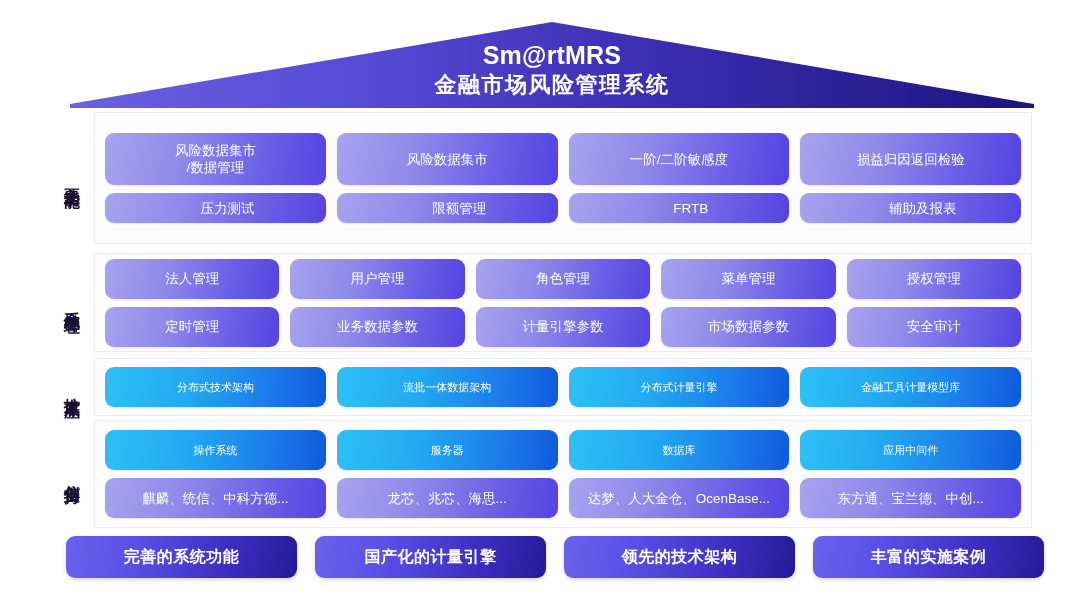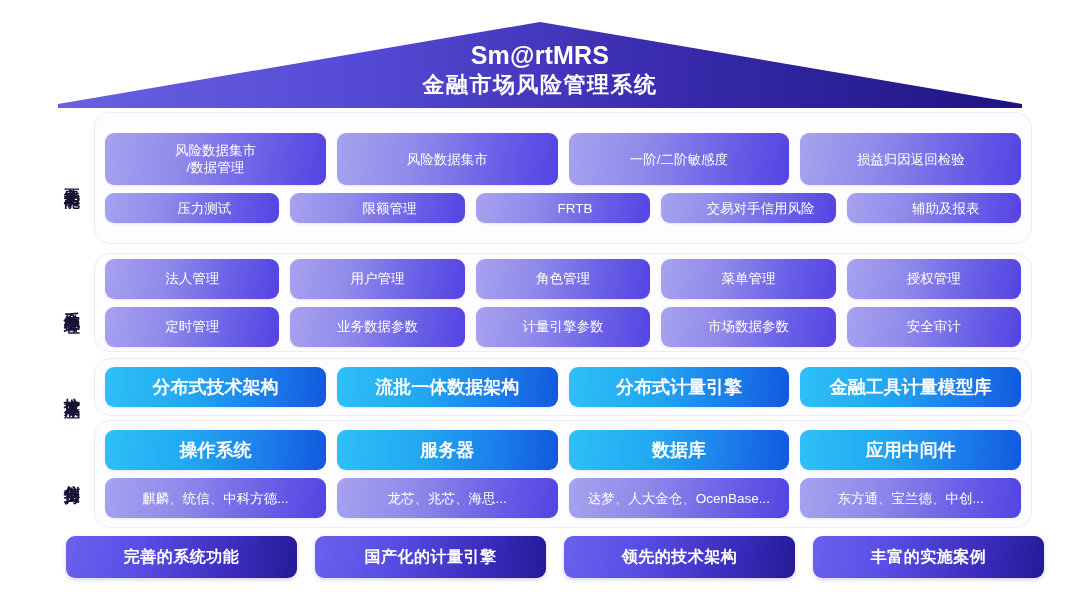--- a/index.html
+++ b/index.html
@@ -5,21 +5,21 @@
   * { box-sizing: border-box; margin: 0; padding: 0; }
   html, body {
     width: 1080px; height: 604px;
     background: #ffffff;
     font-family: "Liberation Sans", "DejaVu Sans", sans-serif;
     overflow: hidden;
   }
   #page { position: relative; width: 1080px; height: 604px; background:#fff; }
 
   
-  .roof-wrap { position:absolute; left:0; top:0; width:997px; height:108px; }
+  .roof-wrap { position:absolute; left:12px; top:0; width:997px; height:108px; }
   .roof-wrap svg { display:block; width:1080px; height:108px; }
   .roof-text {
     position:absolute; left:0; top:40px; width:1080px;
     text-align:center; color:#ffffff; pointer-events:none;
   }
   .roof-title { font-size:25px; font-weight:bold; letter-spacing:0.2px; line-height:30px; }
   .roof-sub { font-size:22px; font-weight:bold; letter-spacing:1.5px; line-height:29px; }
 
   
   .body-area { position:absolute; left:0; top:108px; width:1080px; height:496px; }
@@ -35,21 +35,21 @@
     color:#171033; font-size:16px; font-weight:bold;
     letter-spacing:2px;
     writing-mode:vertical-rl; text-orientation:upright;
     line-height:18px;
     white-space:nowrap;
   }
   .panel {
     flex:1 1 auto; height:100%;
     background:#fdfdff;
     border:1px solid #ecebfa;
-    border-radius:16px;
+    border-radius:0;
     padding:9px 10px;
     display:flex; flex-direction:column; justify-content:center;
     gap:8px;
   }
   .row { display:flex; gap:11px; width:100%; }
   .card {
     flex:1 1 0; min-width:0;
     border-radius:9px;
     display:flex; align-items:center; justify-content:center;
     text-align:center;
@@ -59,21 +59,21 @@
     line-height:17px;
     white-space:pre-line;
     box-shadow:0 1px 2px rgba(80,70,200,.13);
   }
   .card.purple  { background:linear-gradient(100deg,#a7a3ee 0%,#8f89ea 35%,#6a5fe6 72%,#5443e2 100%); }
   .card.h52 { height:52px; }
   .card.h42 { height:30px;padding-left:30px; }
   .card.h40 { height:40px; }
   .card.cyan {
     background:linear-gradient(95deg,#2ec0f7 0%,#22a8f2 38%,#1b7ae9 75%,#1159dd 100%);
-    font-weight:bold; font-size:18px;
+    font-weight:normal; font-size:11px;
   }
 
   
   #sec-main      { left:50px; top:4px;   width:982px; height:132px; }
   #sec-sys       { left:50px; top:145px; width:982px; height:99px;  }
   #sec-tech      { left:50px; top:250px; width:982px; height:58px;  }
   #sec-xinchuang { left:50px; top:312px; width:982px; height:108px; }
 
   #sec-tech .side-label, #sec-xinchuang .side-label { letter-spacing:1px; }
 
@@ -123,21 +123,20 @@
           <div class="card purple h52">风险数据集市
 /数据管理</div>
           <div class="card purple h52">风险数据集市</div>
           <div class="card purple h52">一阶/二阶敏感度</div>
           <div class="card purple h52">损益归因返回检验</div>
         </div>
         <div class="row">
           <div class="card purple h42">压力测试</div>
           <div class="card purple h42">限额管理</div>
           <div class="card purple h42">FRTB</div>
-          <div class="card purple h42">交易对手信用风险</div>
           <div class="card purple h42">辅助及报表</div>
         </div>
       </div>
     </div>
 
     <div class="section" id="sec-sys">
       <div class="side-label">系统管理</div>
       <div class="panel">
         <div class="row">
           <div class="card purple h40">法人管理</div>

